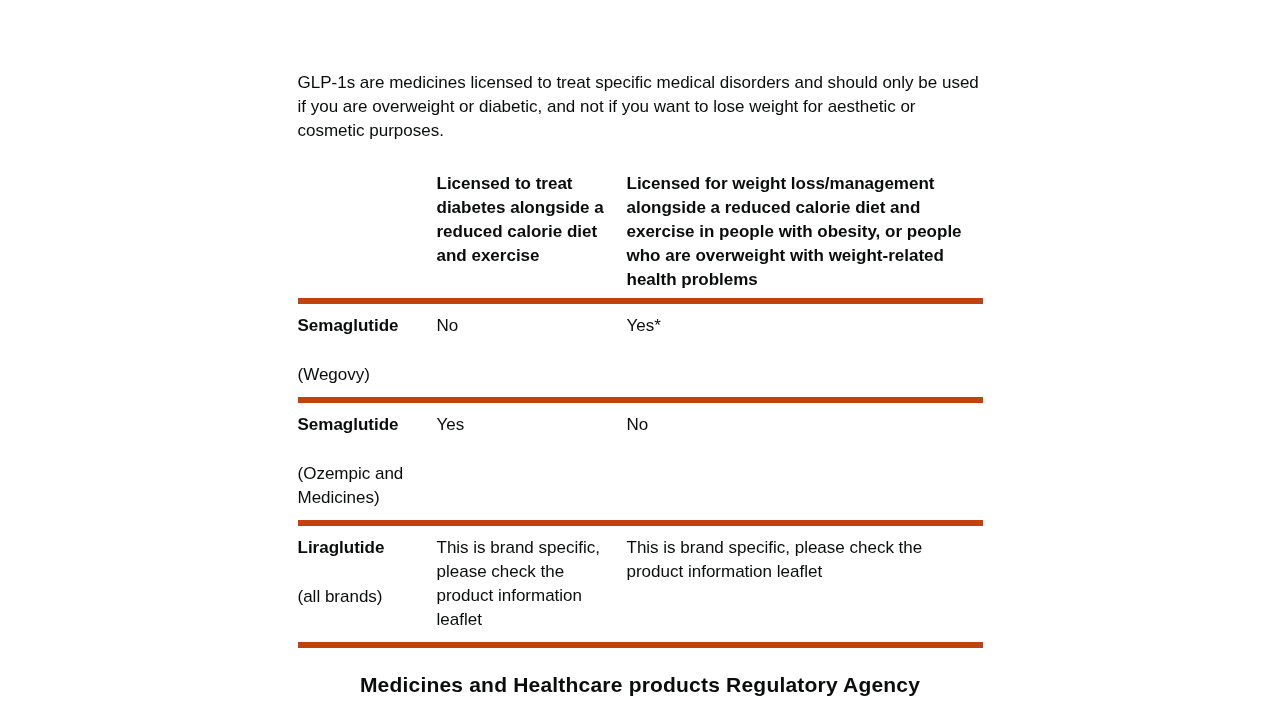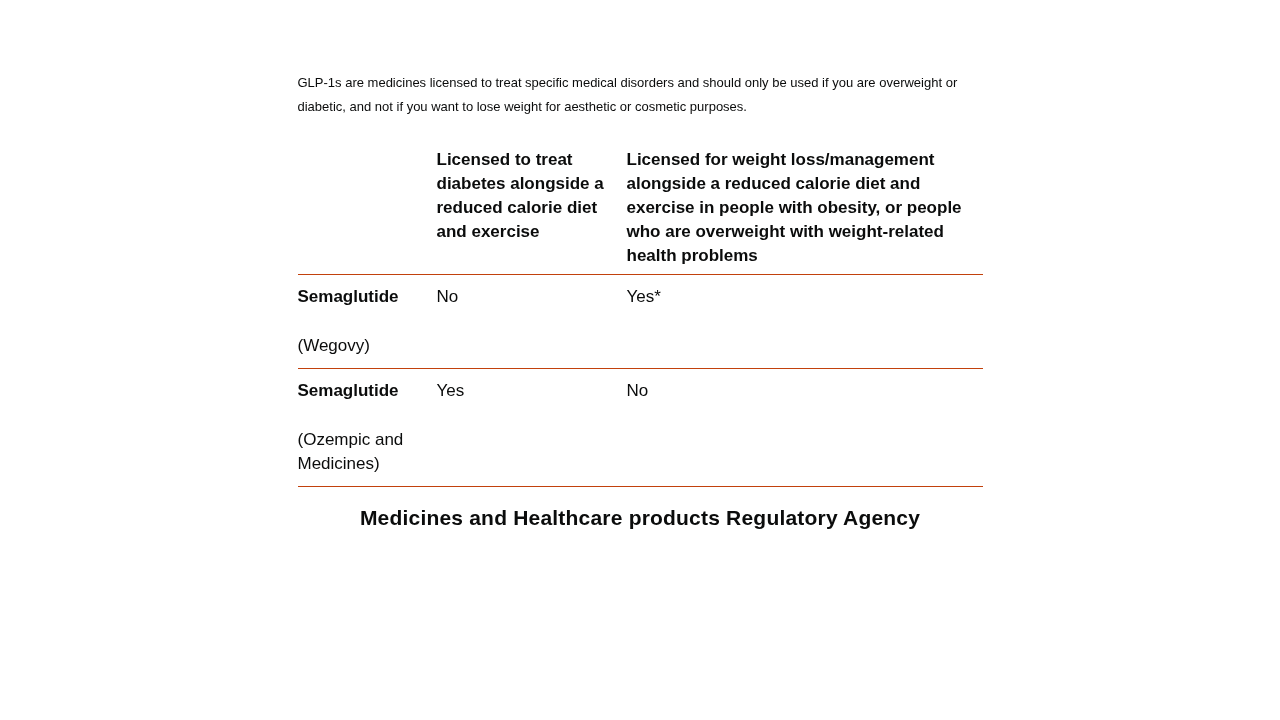--- a/index.html
+++ b/index.html
@@ -13,54 +13,54 @@
     font-family: "Liberation Sans", sans-serif;
     color: #0b0c0c;
     overflow: hidden;
   }
   .content {
     width: 685px;
     margin: 0 auto;
     padding-top: 71px;
   }
   .intro {
-    font-size: 13px;
+    font-size: 17px;
     line-height: 24px;
     margin: 0 0 29px 0;
   }
   table.glp1-table {
     border-collapse: collapse;
     width: 100%;
     font-size: 17px;
     line-height: 24px;
     table-layout: fixed;
   }
   .glp1-table th, .glp1-table td {
     text-align: left;
     vertical-align: top;
     padding: 10px 20px 10px 0;
-    border-bottom: 1px solid #c2410c;
+    border-bottom: 6px solid #c2410c;
     font-weight: normal;
   }
   .glp1-table thead th {
     font-weight: bold;
     padding-top: 0;
     padding-bottom: 6px;
   }
   .drug-name {
     display: block;
     font-weight: bold;
   }
   .drug-brand {
     display: block;
     font-weight: normal;
     margin-top: 25px;
   }
   .footer-title {
-    margin-top: 18px;
+    margin-top: 24px;
     text-align: center;
     font-weight: bold;
     font-size: 21px;
     line-height: 26px;
     letter-spacing: 0.2px;
   }
 </style>
 </head>
 <body>
 
@@ -91,18 +91,26 @@
         <td>Yes*</td>
       </tr>
       <tr>
         <th scope="row">
           <span class="drug-name">Semaglutide</span>
           <span class="drug-brand">(Ozempic and Medicines)</span>
         </th>
         <td>Yes</td>
         <td>No</td>
       </tr>
+      <tr>
+        <th scope="row">
+          <span class="drug-name">Liraglutide</span>
+          <span class="drug-brand">(all brands)</span>
+        </th>
+        <td>This is brand specific, please check the product information leaflet</td>
+        <td>This is brand specific, please check the product information leaflet</td>
+      </tr>
     </tbody>
   </table>
 
   <div class="footer-title">Medicines and Healthcare products Regulatory Agency</div>
 
 </div>
 
 </body></html>

